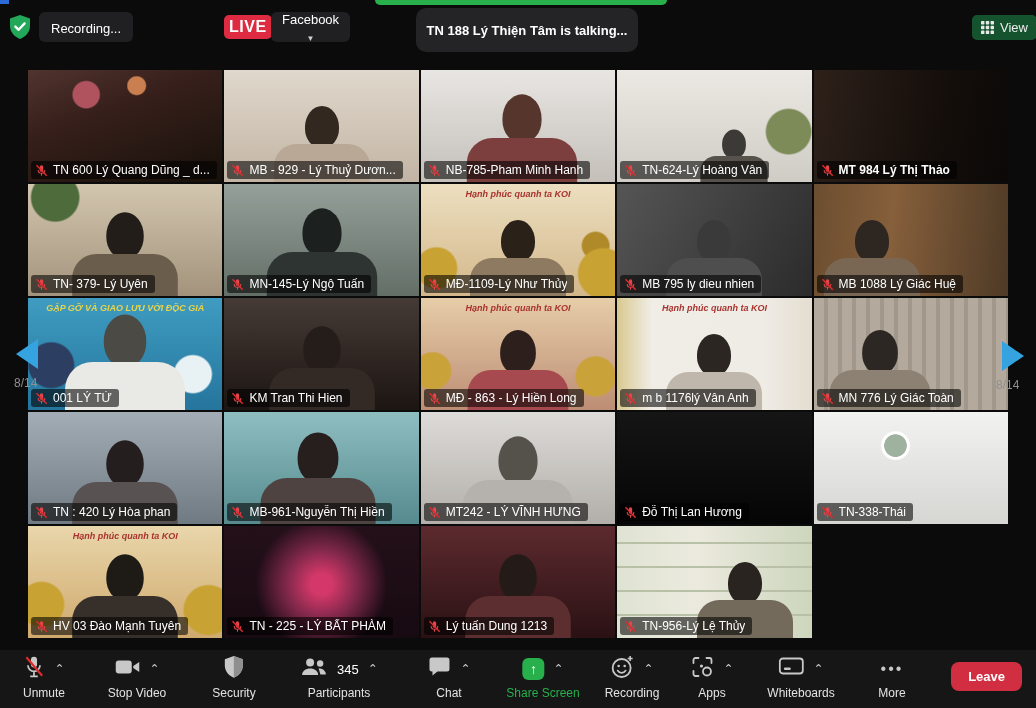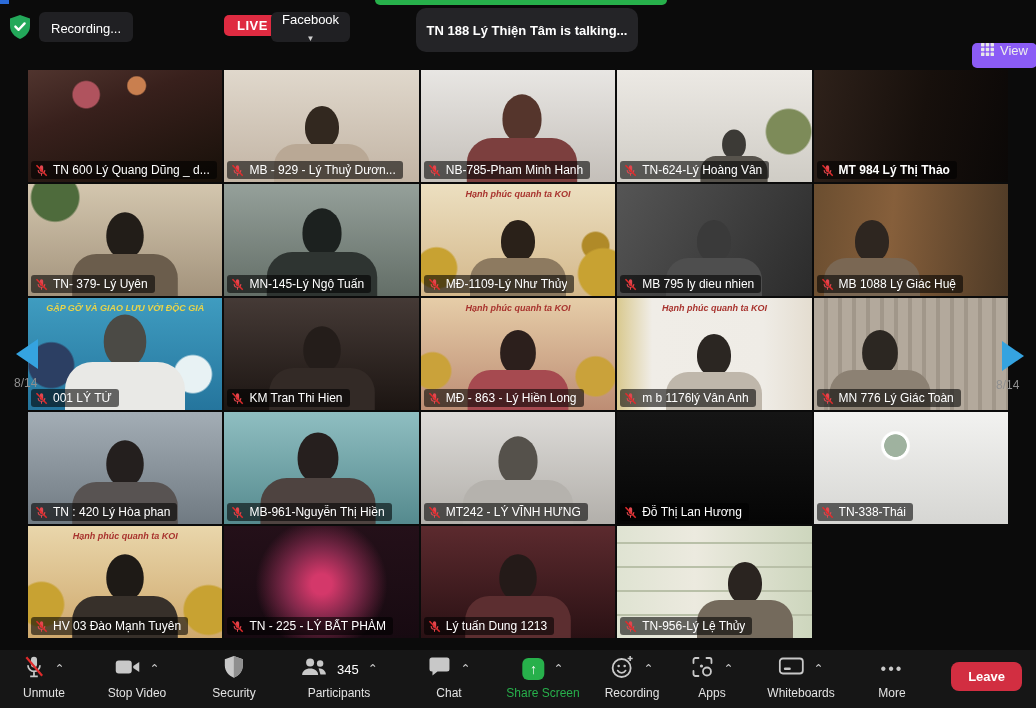--- a/index.html
+++ b/index.html
@@ -10,25 +10,25 @@
   .top-green{position:absolute;left:375px;top:0;width:292px;height:5px;background:var(--accent_green,#26c04d);border-radius:0 0 9px 9px;}
   .top-blue{position:absolute;left:0;top:0;width:9px;height:4px;background:#2b6bd8;}
 
   
   .shield{position:absolute;left:8px;top:14px;width:24px;height:26px;}
   .pill{position:absolute;top:12px;height:30px;background:#202023;border-radius:6px;display:flex;align-items:center;color:#fff;font-size:13px;flex-direction:column;}
   .rec-bar{left:39px;padding:0 12px;gap:9px;}
   .rec-dot{width:14px;height:14px;border-radius:50%;background:radial-gradient(circle,#e04343 0 3.2px,#9a9a9a 3.6px);}
   .pause-ic{width:9px;height:11px;border-left:3px solid #fff;border-right:3px solid #fff;margin-left:6px;}
   .stop-ic{width:10px;height:10px;background:#fff;border-radius:1.5px;margin-left:4px;}
-  .live{position:absolute;left:224px;top:15px;background:var(--live_red,#df2b41);color:#fff;font-weight:bold;font-size:13px;padding:3px 13px;border-radius:5px;letter-spacing:.5px;}
+  .live{position:absolute;left:224px;top:15px;background:var(--live_red,#df2b41);color:#fff;font-weight:bold;font-size:16px;padding:3px 5px;border-radius:5px;letter-spacing:.5px;}
   .fb{left:271px;padding:0 11px;gap:7px;}
   .fb .caret{font-size:8px;color:#cfcfcf;}
   .toast{position:absolute;left:416px;top:8px;width:222px;height:44px;background:#242427;border-radius:10px;display:flex;align-items:center;justify-content:center;color:#fff;font-size:13px;font-weight:bold;}
-  .view-btn{position:absolute;left:972px;top:15px;height:25px;background:#8b5cf6;border-radius:5px;display:flex;align-items:flex-start;gap:6px;padding:0 9px;color:#eee;font-size:13px;margin-top:28px;}
+  .view-btn{position:absolute;left:972px;top:15px;height:25px;background:#14532d;border-radius:5px;display:flex;align-items:center;gap:6px;padding:0 9px;color:#eee;font-size:13px;}
 
   
   .grid{position:absolute;left:28px;top:70px;width:980px;display:grid;grid-template-columns:repeat(5,1fr);grid-auto-rows:112px;gap:2px;}
   .tile{position:relative;overflow:hidden;background:#222;}
   .sil{position:absolute;bottom:-2px;left:var(--x,50%);transform:translateX(-50%) scale(var(--s,1));transform-origin:bottom center;width:96px;height:78px;}
   .sil .head{position:absolute;top:0;left:50%;transform:translateX(-50%);width:34px;height:42px;border-radius:50% 50% 46% 46%;background:var(--tone);}
   .sil .body{position:absolute;bottom:0;left:50%;transform:translateX(-50%);width:96px;height:40px;border-radius:22px 22px 0 0;background:var(--shirt);}
   .decor{position:absolute;top:5px;left:0;right:0;text-align:center;font-size:9px;font-weight:bold;font-style:italic;white-space:nowrap;overflow:hidden;}
   .name-bar{position:absolute;left:3px;bottom:3px;max-width:186px;background:rgba(0,0,0,.58);border-radius:3px;display:flex;align-items:center;gap:5px;padding:2px 7px 2px 4px;}
   .name-bar svg{flex:0 0 auto;}

